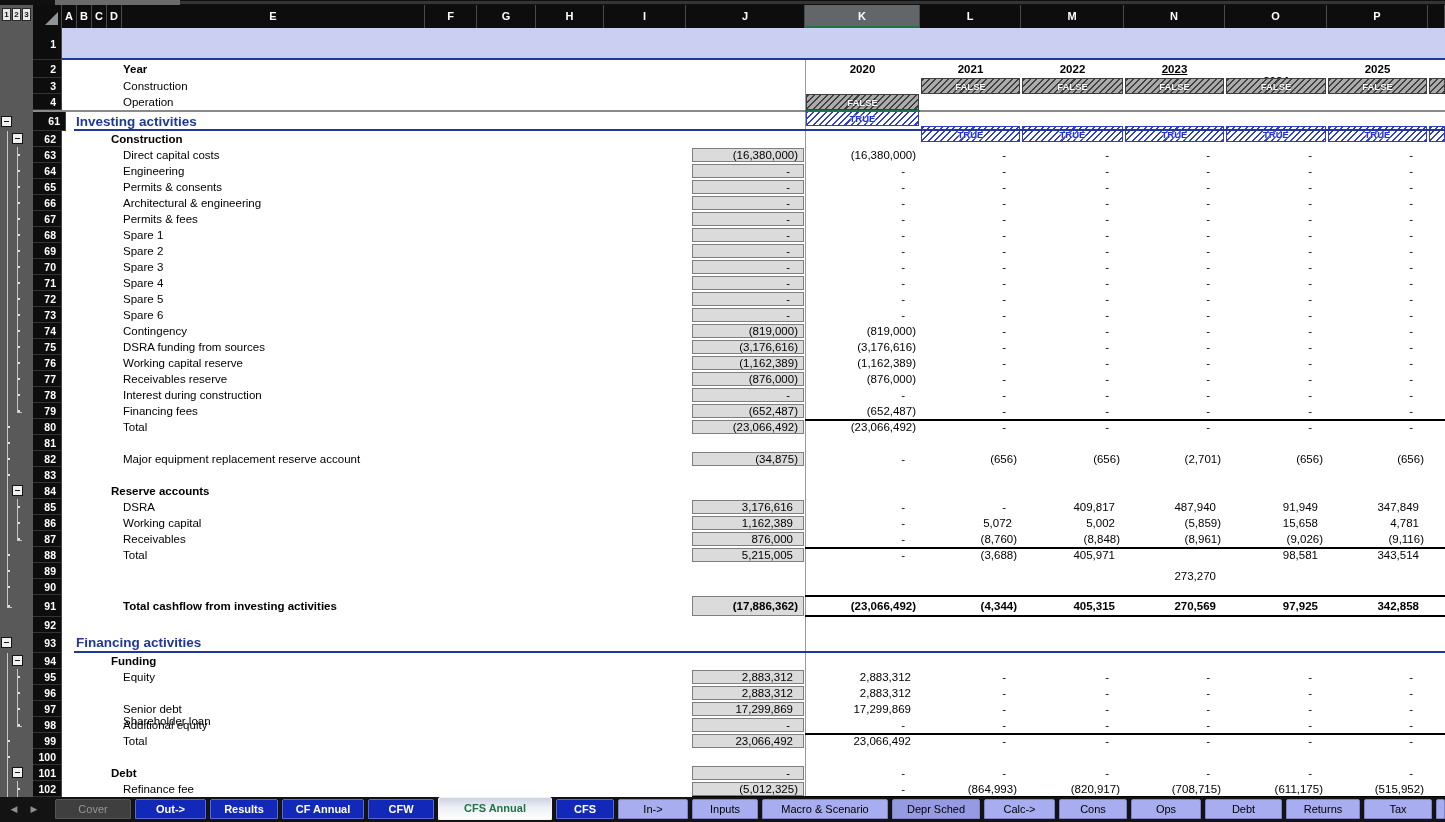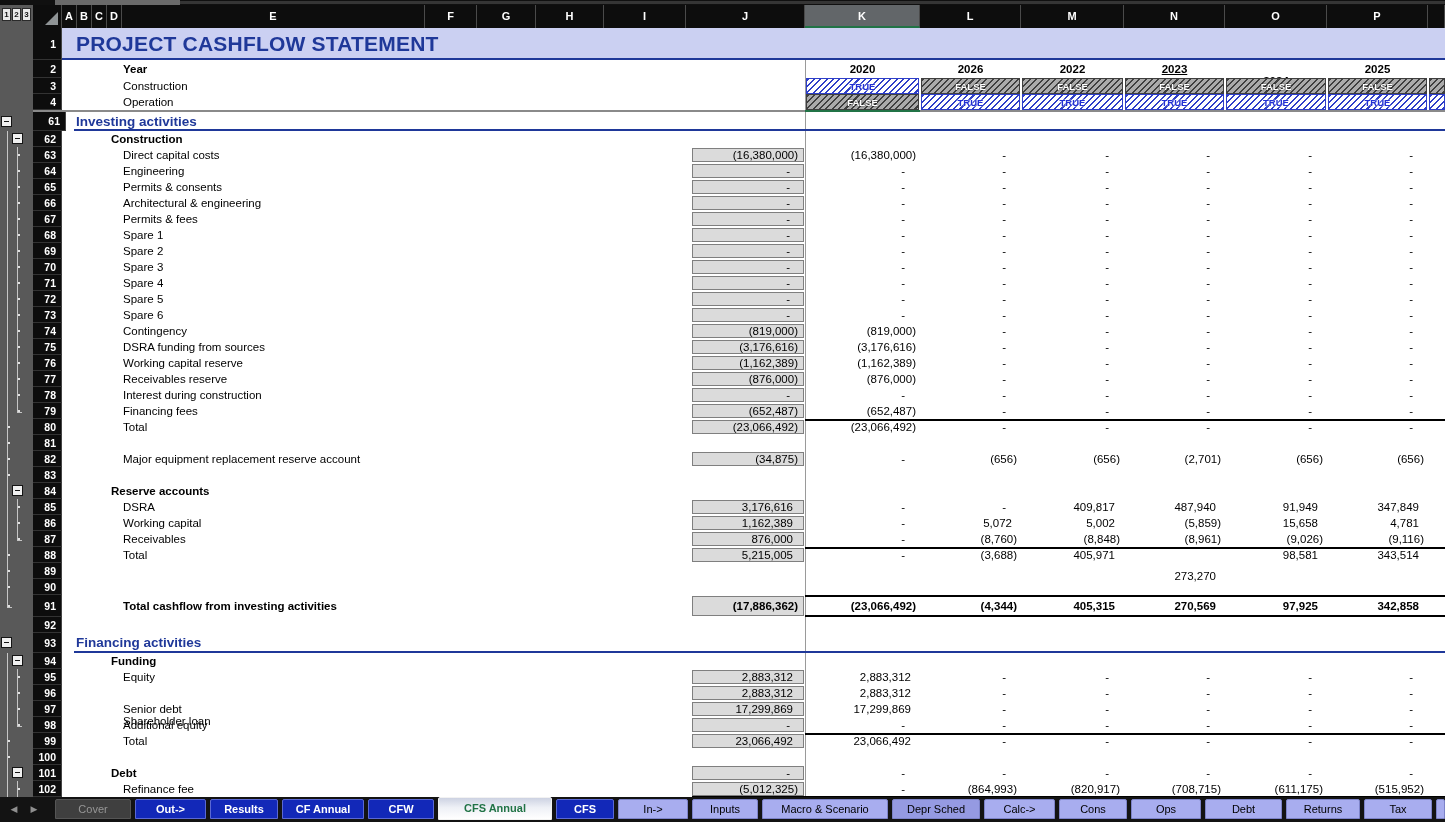--- a/index.html
+++ b/index.html
@@ -32,21 +32,21 @@
   .cell.dash{padding-right:15px;}
   .cell.bold{font-weight:bold;}
   .jbox{background:var(--jboxbg);border:1px solid var(--jboxbd);font-size:11.5px;text-align:right;
         white-space:nowrap;padding-right:5px;color:#000;}
   .jbox.pos{padding-right:10px;}
   .jbox.dash{padding-right:13px;}
   .jbox.bold{font-weight:bold;}
   .yearcell{font-size:11.5px;font-weight:bold;text-align:center;color:#000;}
   .hatch{font-size:9.5px;font-weight:bold;text-align:center;overflow:hidden;}
   .hatch.blue{background:repeating-linear-gradient(135deg,var(--hblue) 0px,var(--hblue) 1.5px,#fff 1.5px,#fff 4.5px);
-              border:1px solid var(--hblue);color:var(--hbluetext);text-shadow:0 0 2px #fff,0 0 2px #fff;}
+              border:1px solid var(--hblue);color:var(--hbluetext);text-shadow:0 0 2px #fff,0 0 2px #fff;margin-top:32px;}
   .hatch.gray{background:repeating-linear-gradient(135deg,#3f3f3f 0px,#3f3f3f 1.5px,#ababab 1.5px,#ababab 4.5px);
               border:1px solid #3f3f3f;color:#fff;text-shadow:0 0 2px #000;}
   .bline{background:#000;}
   .freezeh{left:33px;top:110px;width:1412px;height:2px;background:#8a8a8a;}
   .freezev{left:805px;top:28px;width:1px;height:769px;background:#9a9a9a;}
   .greenseg{background:var(--green);}
   .oline{position:absolute;width:1px;background:#c6c6c6;}
   .otick{position:absolute;height:1px;background:#c6c6c6;}
   .odot{position:absolute;width:2px;height:2px;background:#e0e0e0;}
   .obox{position:absolute;width:11px;height:11px;background:#f0f0f0;border:1px solid #151515;box-sizing:border-box;}
@@ -92,24 +92,23 @@
     <div class="abs colhdr" style="left: 1124px; top: 5px; width: 101px; height: 23px; line-height: 22px;">N</div>
     <div class="abs colhdr" style="left: 1225px; top: 5px; width: 102px; height: 23px; line-height: 22px;">O</div>
     <div class="abs colhdr" style="left: 1327px; top: 5px; width: 101px; height: 23px; line-height: 22px;">P</div>
     <div class="abs colhdr" style="left: 1428px; top: 5px; width: 17px; height: 23px;"></div>
     <div class="abs freezev"></div>
     <div class="abs rowhdr" style="left: 33px; top: 28px; width: 29px; height: 32px; line-height: 32px;">1</div>
     <div class="abs rowhdr" style="left: 33px; top: 60px; width: 29px; height: 18px; line-height: 18px;">2</div>
     <div class="abs rowhdr" style="left: 33px; top: 78px; width: 29px; height: 16px; line-height: 16px;">3</div>
     <div class="abs rowhdr" style="left: 33px; top: 94px; width: 29px; height: 16px; line-height: 16px;">4</div>
     <div class="abs titleblock" style="left: 62px; top: 28px; width: 1383px; height: 32px;"></div>
-    <div class="abs titletext" style="left: 76px; top: 28px; height: 32px; line-height: 32px;">PROJECT CASHFLOW STATEMENT</div>
     <div class="abs lbl itembold" style="left: 123px; top: 60px; height: 18px; line-height: 18px;">Year</div>
     <div class="abs yearcell" style="left: 805px; top: 60px; width: 115px; height: 18px; line-height: 18px;">2020</div>
-    <div class="abs yearcell" style="left: 920px; top: 60px; width: 101px; height: 18px; line-height: 18px;">2026</div>
+    <div class="abs yearcell" style="left: 920px; top: 60px; width: 101px; height: 18px; line-height: 18px;">2021</div>
     <div class="abs yearcell" style="left: 1021px; top: 60px; width: 103px; height: 18px; line-height: 18px;">2022</div>
     <div class="abs yearcell" style="left: 1124px; top: 60px; width: 101px; height: 18px; line-height: 18px; text-decoration: underline;">2023</div>
     <div class="abs yearcell" style="left: 1225px; top: 72px; width: 102px; height: 28px; line-height: 18px;">2024</div>
     <div class="abs yearcell" style="left: 1327px; top: 60px; width: 101px; height: 18px; line-height: 18px;">2025</div>
     <div class="abs lbl item" style="left: 123px; top: 78px; height: 16px; line-height: 16px;">Construction</div>
     <div class="abs lbl item" style="left: 123px; top: 94px; height: 16px; line-height: 16px;">Operation</div>
     <div class="abs hatch blue" style="left: 806px; top: 78px; width: 113px; height: 16px; line-height: 15px;">TRUE</div>
     <div class="abs hatch gray" style="left: 921px; top: 78px; width: 99px; height: 16px; line-height: 15px;">FALSE</div>
     <div class="abs hatch gray" style="left: 1022px; top: 78px; width: 101px; height: 16px; line-height: 15px;">FALSE</div>
     <div class="abs hatch gray" style="left: 1125px; top: 78px; width: 99px; height: 16px; line-height: 15px;">FALSE</div>

